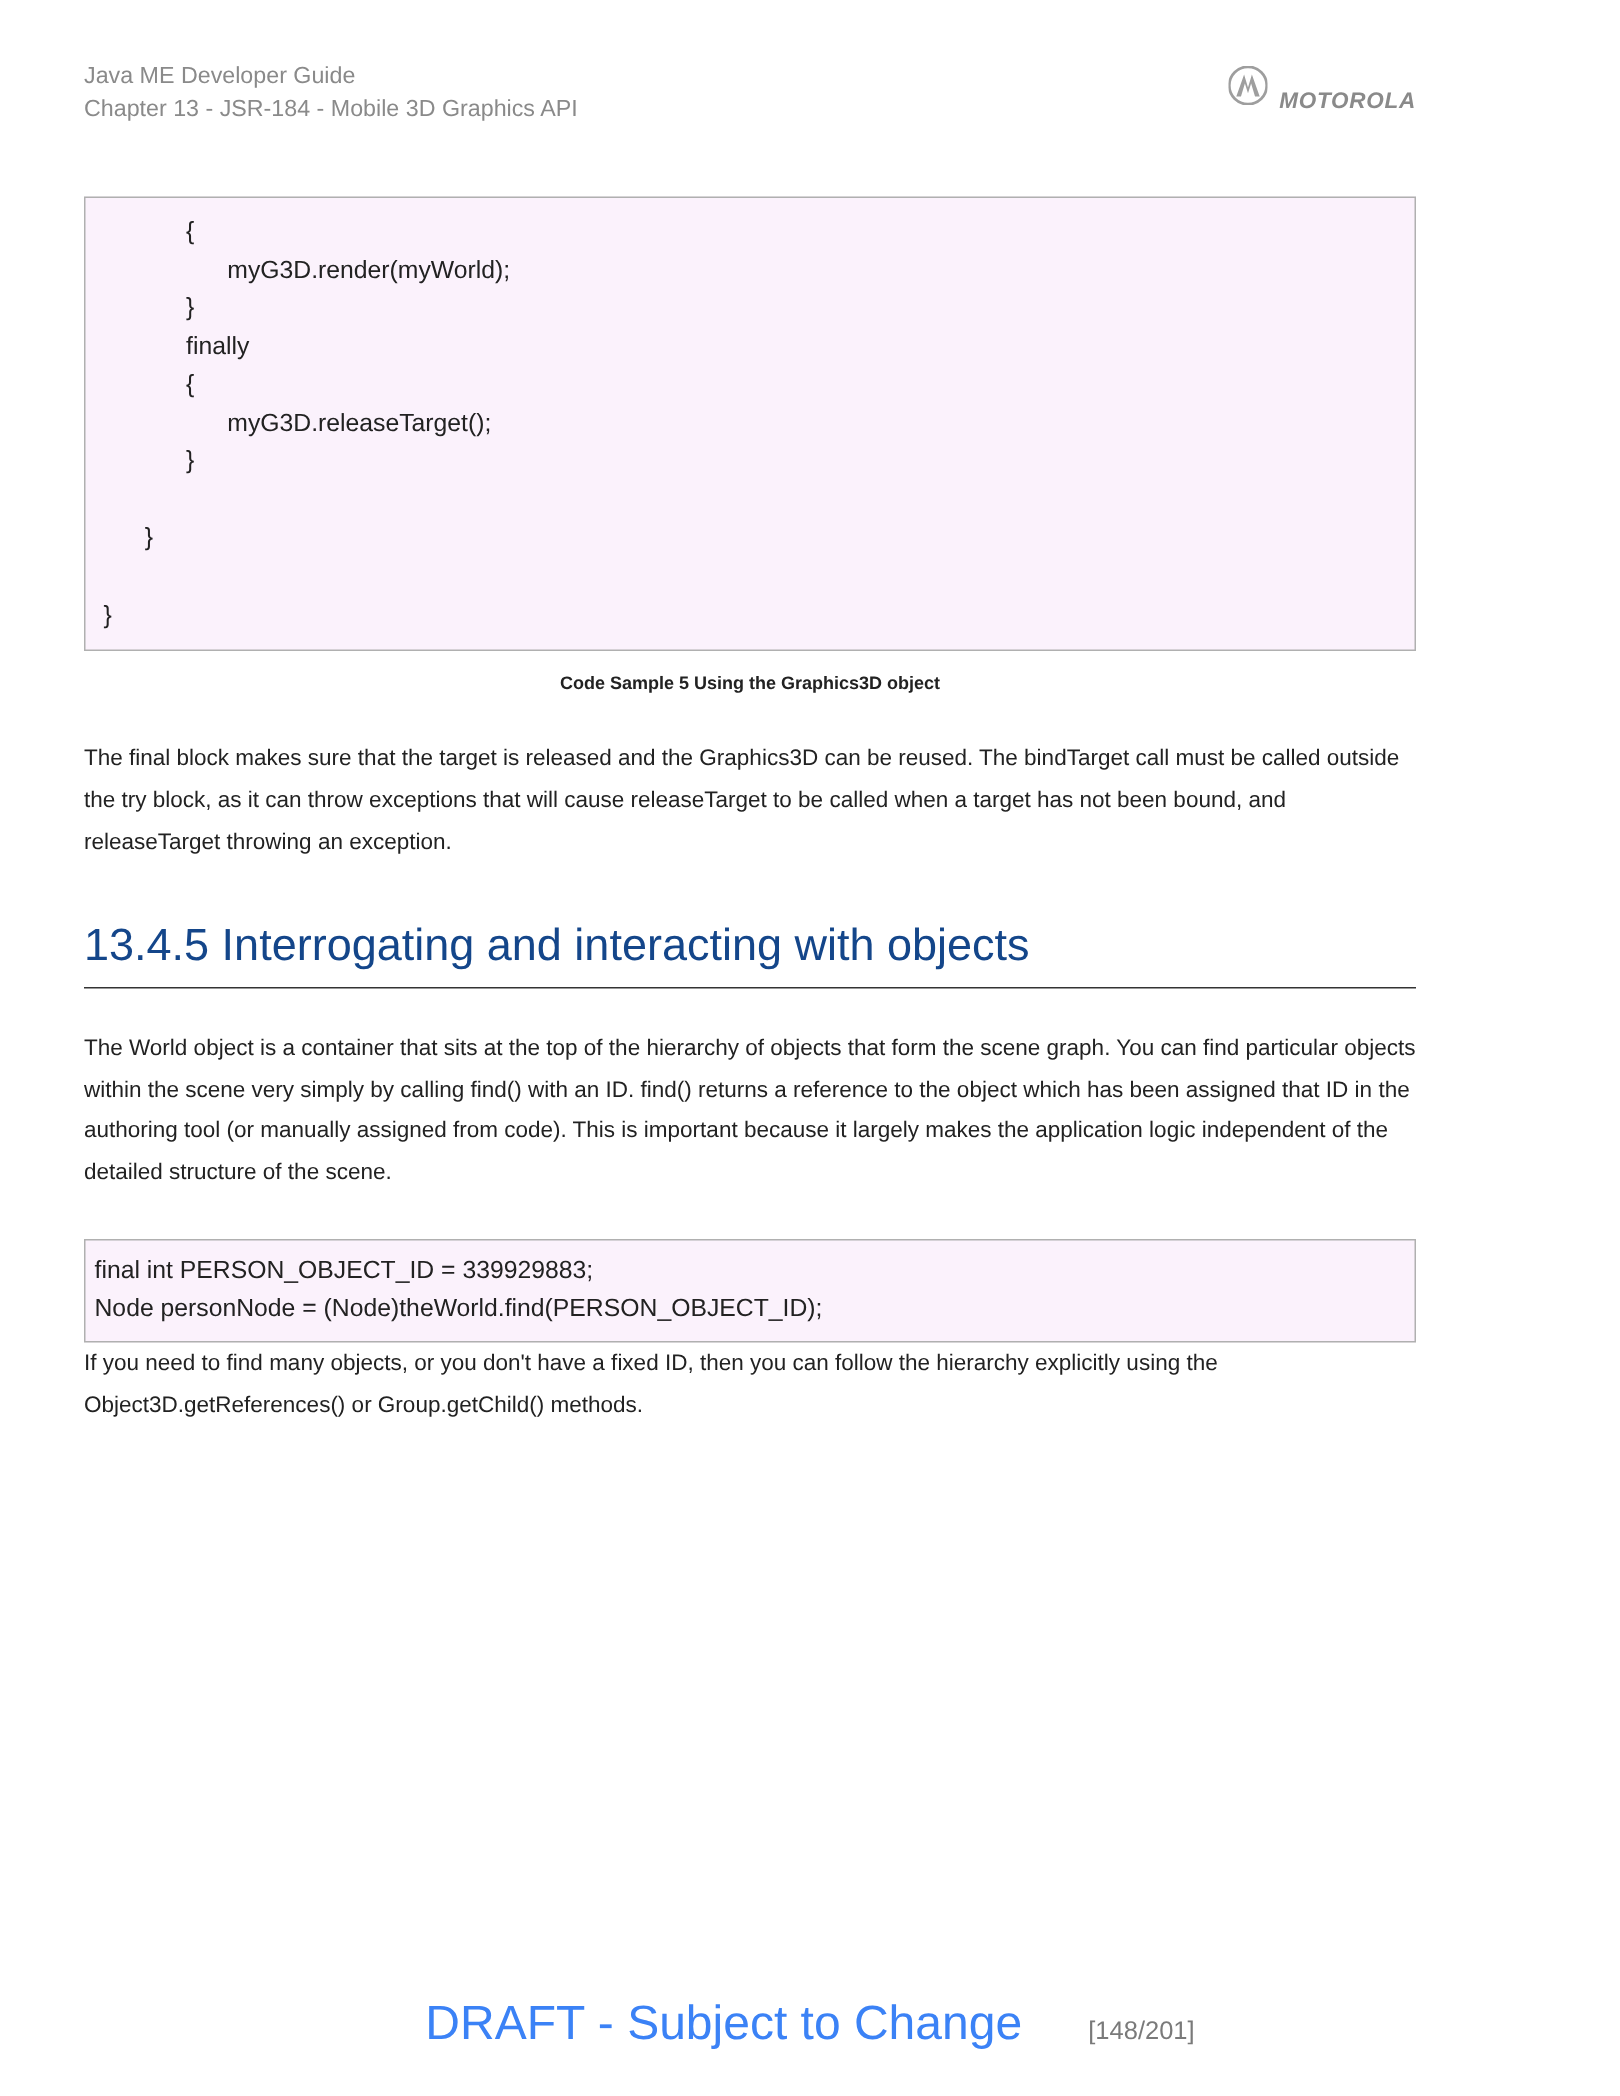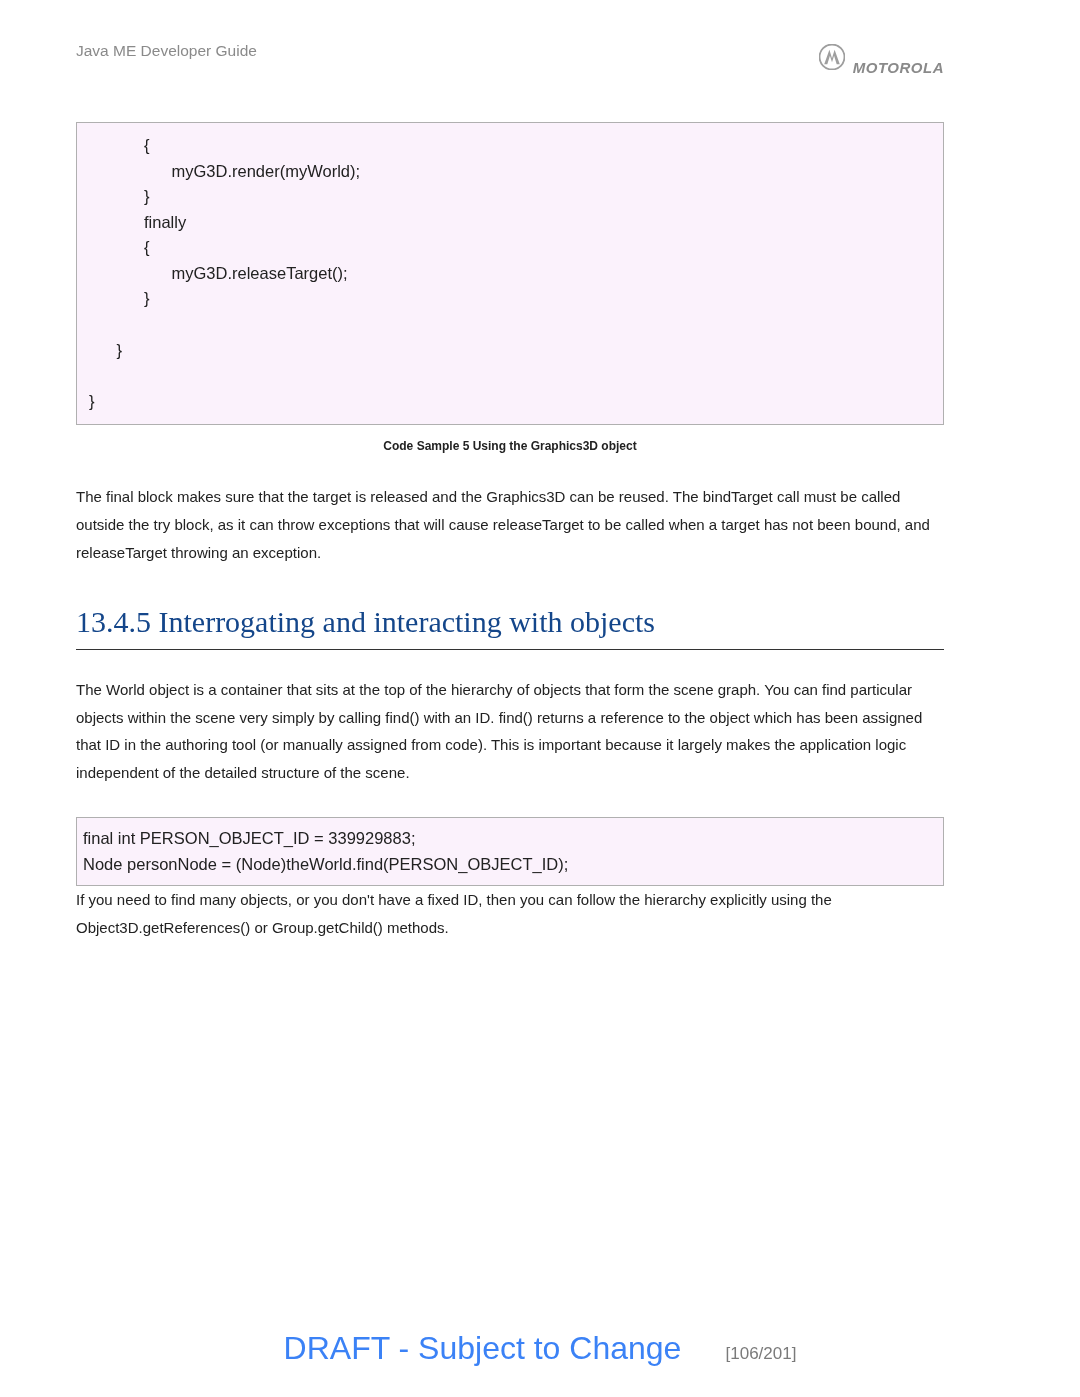--- a/index.html
+++ b/index.html
@@ -5,21 +5,21 @@
   * { box-sizing: border-box; margin: 0; padding: 0; }
   body {
     background: #ffffff;
     font-family: Verdana, Geneva, sans-serif;
     width: 1080px;
     height: 1397px;
     position: relative;
     color: #333;
   }
   .page {
-    padding: 40px 136px 0 76px;
+    padding: 40px 136px 0 56px;
   }
   .header {
     display: flex;
     justify-content: space-between;
     align-items: flex-start;
     margin-bottom: 46px;
   }
   .header-left {
     color: #8a8a8a;
     font-size: 15.5px;
@@ -67,21 +67,20 @@
     margin-bottom: 30px;
   }
   .section-heading {
     color: #14468a;
     font-size: 30px;
     font-weight: normal;
     line-height: 1.35;
     padding-bottom: 6px;
     border-bottom: 1.5px solid #333;
     margin: 36px 0 26px 0;
-    font-family: Liberation Serif, serif;
   }
   .footer {
     position: absolute;
     bottom: 30px;
     left: 0;
     width: 100%;
     text-align: center;
     color: #9e9e9e;
     font-size: 22px;
   }
@@ -96,20 +95,21 @@
   }
 </style>
 </head>
 <body>
 
 <div class="page">
 
   <div class="header">
     <div class="header-left">
       <div>Java ME Developer Guide</div>
+      <div>Chapter 13 - JSR-184 - Mobile 3D Graphics API</div>
     </div>
     <div class="header-right">
       <span>
         <svg class="moto-logo" viewBox="0 0 100 100">
           <circle cx="50" cy="50" r="48" fill="none" stroke="#9e9e9e" stroke-width="7"></circle>
           <path d="M 20 78 L 40 22 L 50 55 L 60 22 L 80 78 L 68 78 L 58 45 L 50 70 L 42 45 L 32 78 Z" fill="#9e9e9e"></path>
         </svg>
       </span>
       <span class="moto-text">MOTOROLA</span>
     </div>
@@ -136,14 +136,14 @@
 
   <div class="code-block" style="padding:8px 6px;">final int PERSON_OBJECT_ID = 339929883;
 Node personNode = (Node)theWorld.find(PERSON_OBJECT_ID);</div>
 
   <p class="body-text">If you need to find many objects, or you don't have a fixed ID, then you can follow the hierarchy explicitly using the Object3D.getReferences() or Group.getChild() methods.</p>
 
 </div>
 
 <div class="footer">
   <span class="footer-draft">DRAFT - Subject to Change</span>
-  <span class="footer-page">[106/201]</span>
+  <span class="footer-page">[148/201]</span>
 </div>
 
 </body></html>

